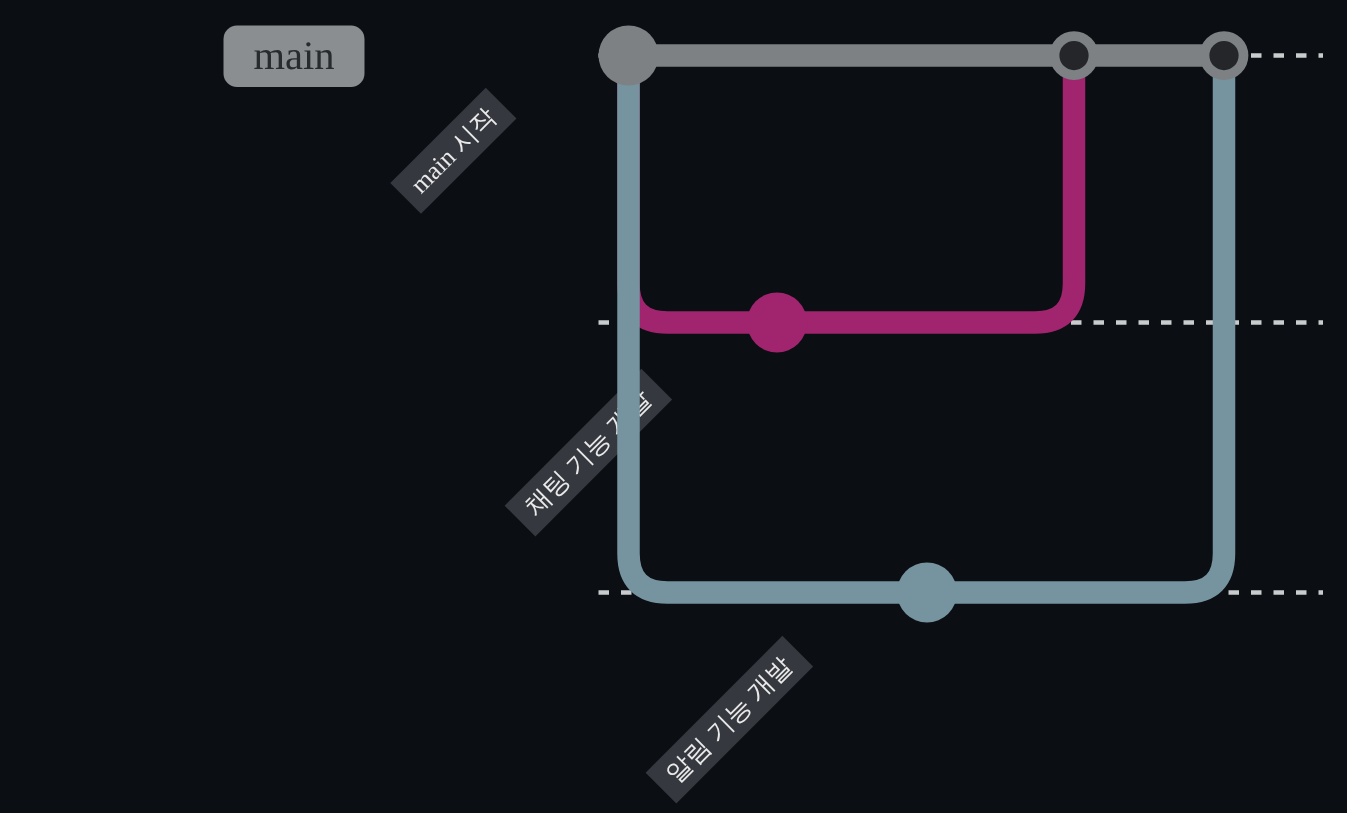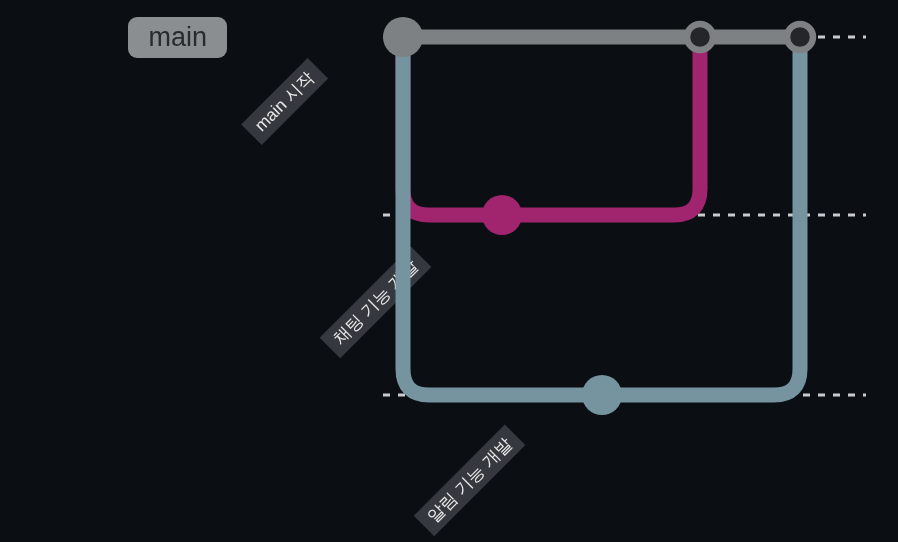--- a/index.html
+++ b/index.html
@@ -1,21 +1,21 @@
 <!DOCTYPE html>
 <html><head>
 <meta charset="utf-8">
 <style>
   html, body { margin: 0; padding: 0; }
   body {
     width: 898px; height: 542px; overflow: hidden; position: relative;
     font-family: "Liberation Sans", sans-serif;
     background: #0b0e13;
   }
-  .canvas { position: absolute; left: 0; top: 0; width: 812px; height: 542px; }
+  .canvas { position: absolute; left: 16px; top: 0; width: 812px; height: 542px; font-family: Liberation Serif, serif; }
 
   
   .branch-label {
     position: absolute; right: 585px;
     height: 41px; line-height: 41px;
     padding: 0 20px; border-radius: 9px;
     font-size: 27px; white-space: nowrap;
     color: #e9e9e9; z-index: 3;
   }
   .label-main  { top: 17px;  color: #282b2e; }

